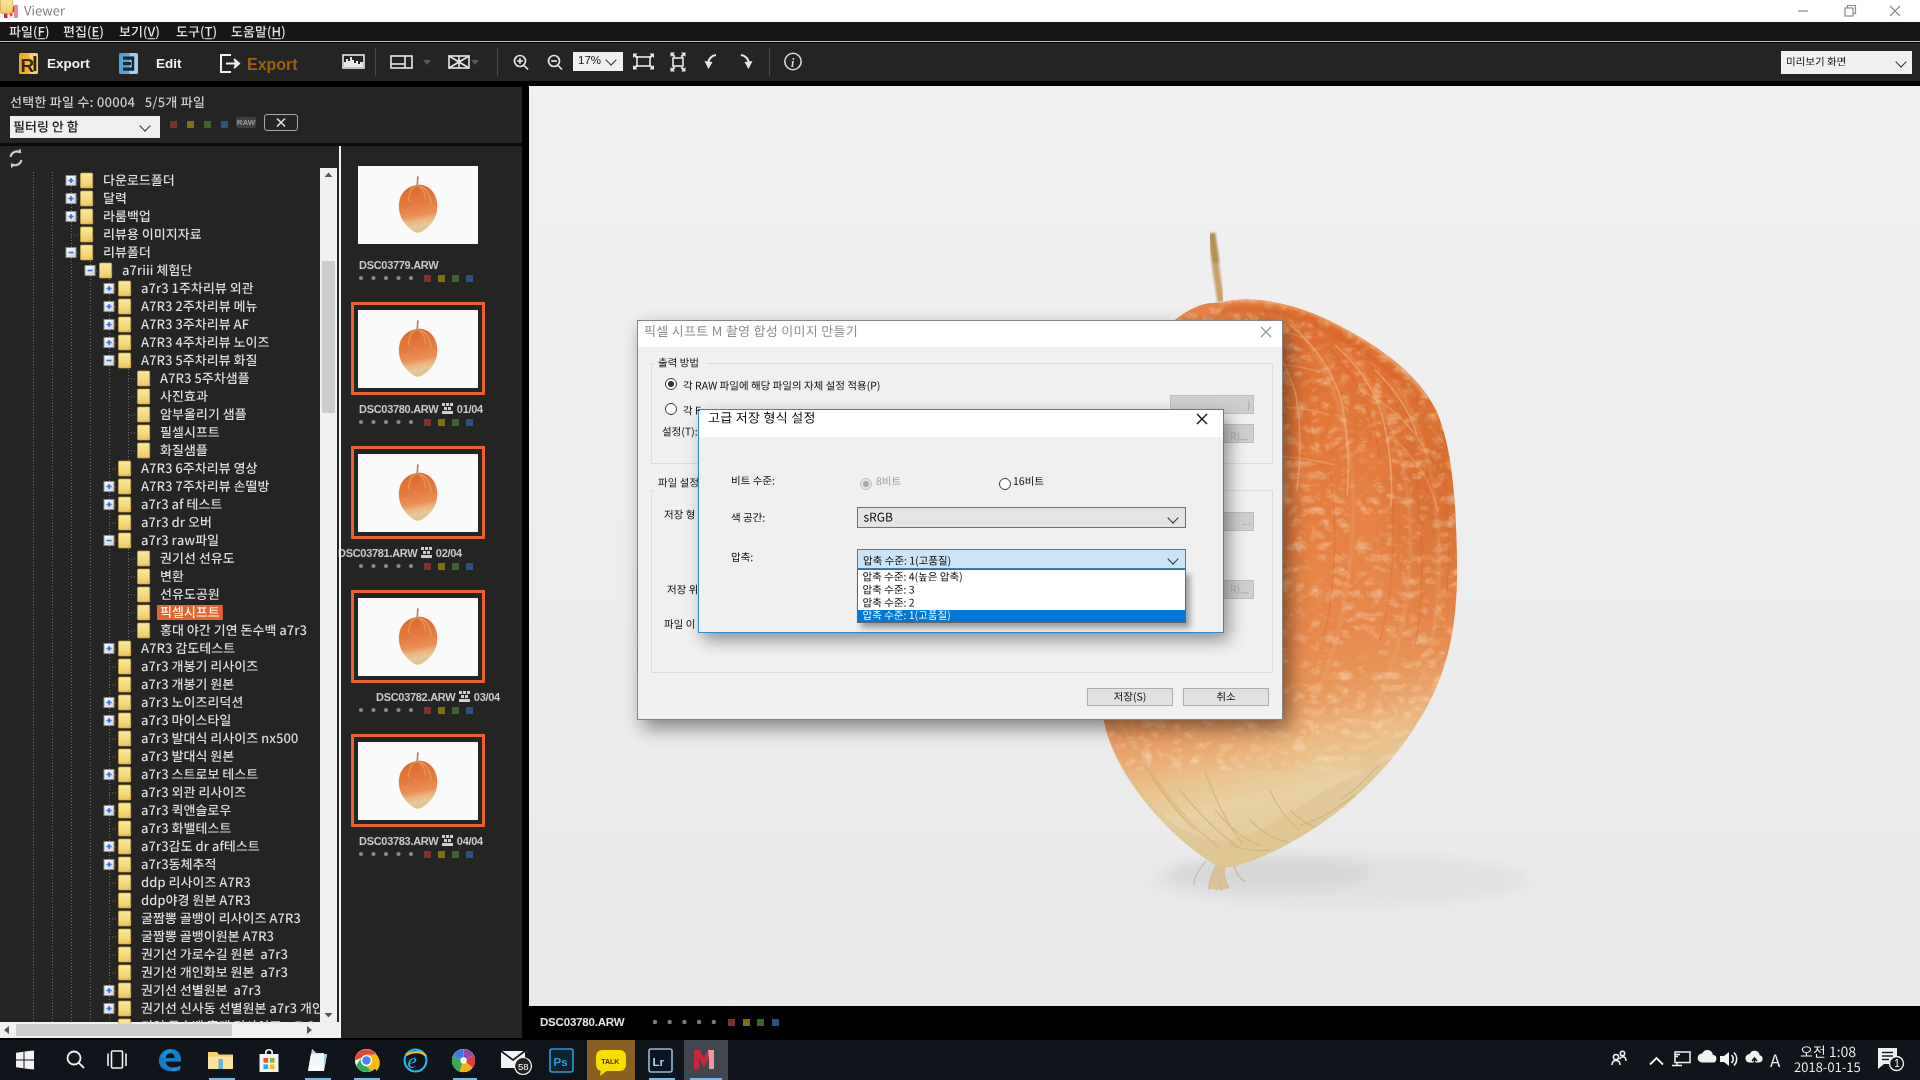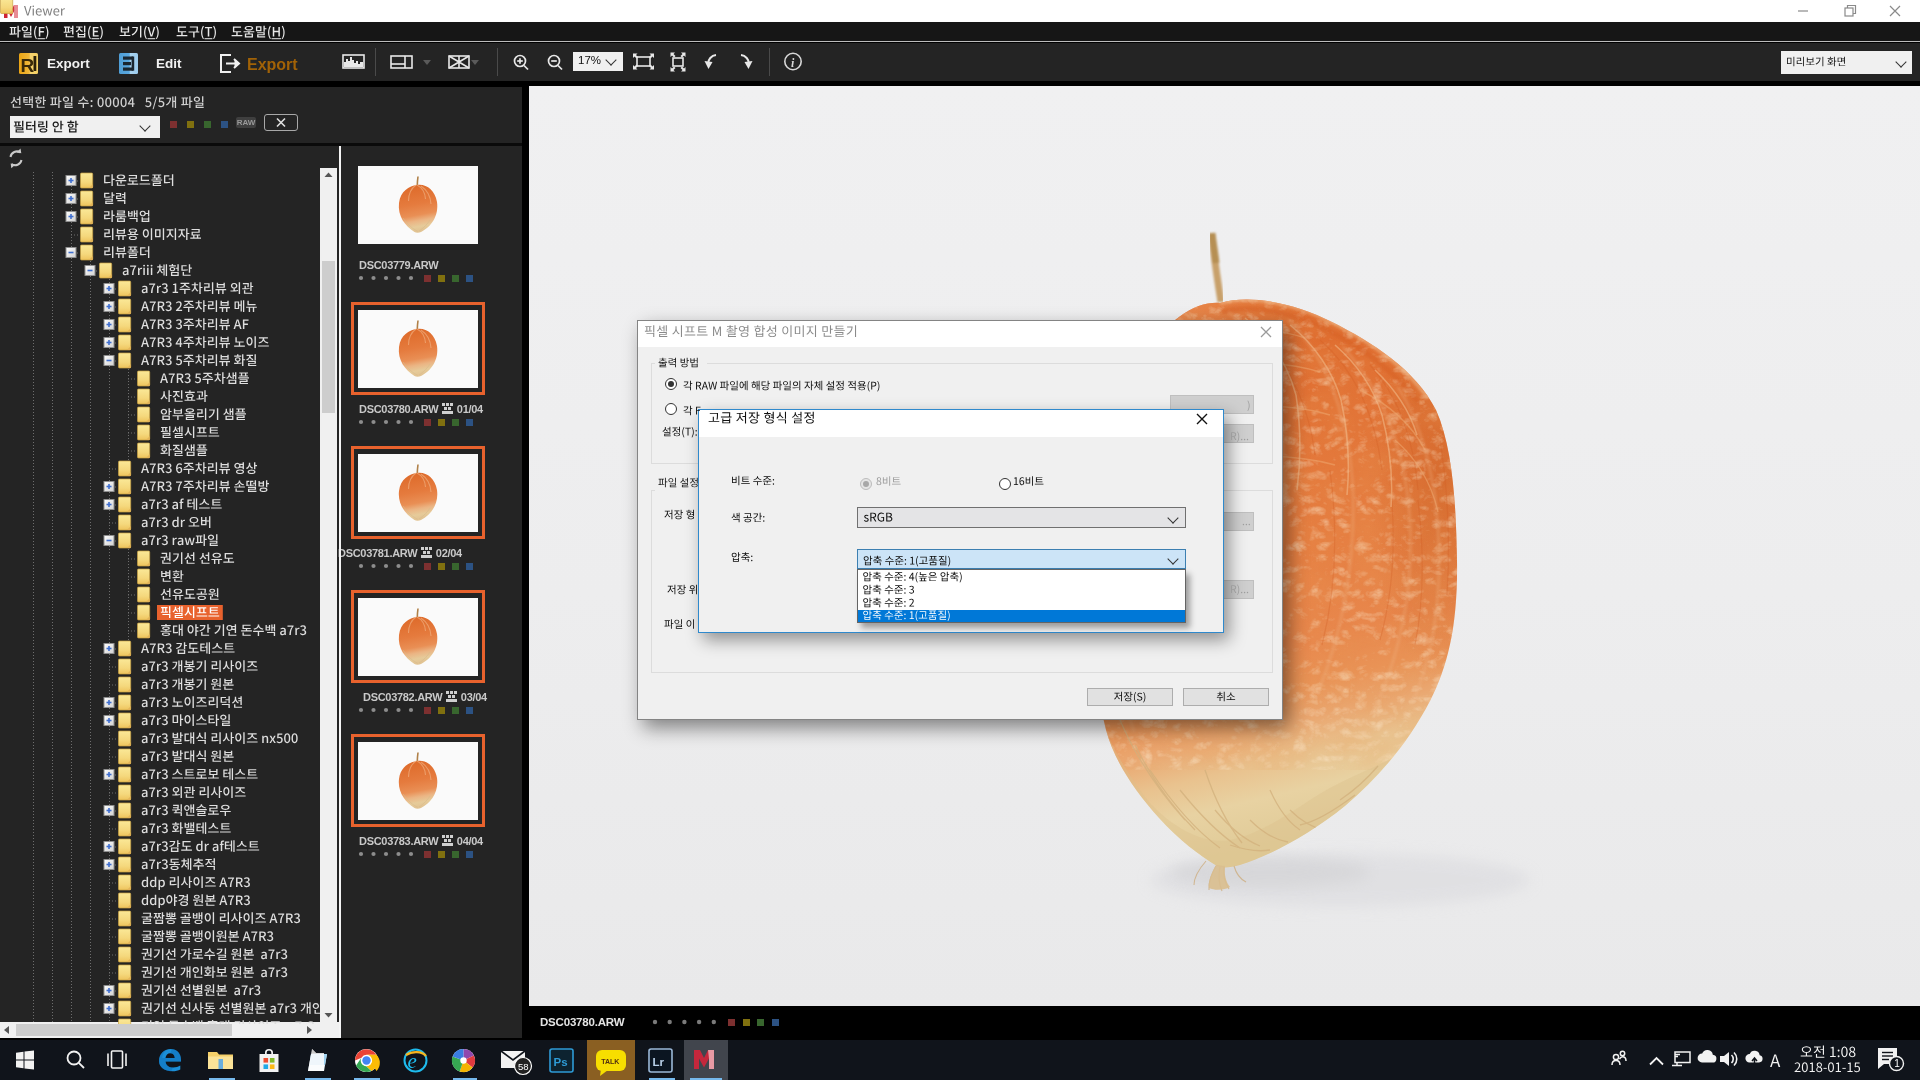--- a/index.html
+++ b/index.html
@@ -353,21 +353,21 @@
   </svg>
 <div class="sq c1" style="left:424px;top:563px"></div>
 <div class="sq c2" style="left:438px;top:563px"></div>
 <div class="sq c3" style="left:452px;top:563px"></div>
 <div class="sq c4" style="left:466px;top:563px"></div>
 <div class="thumbsel" style="top:590px"></div>
 <div class="thumbbox" style="top:598px"></div>
 <svg class="abs" style="left:358px;top:598px;z-index:6" width="120" height="78" viewBox="0 0 120 78">
     <use href="#miniphys"></use>
   </svg>
-<div class="fname" style="left:363px;top:691px">DSC03782.ARW <svg width="13" height="11" viewBox="0 0 13 11" style="vertical-align:-1px">
+<div class="fname" style="left:376px;top:691px">DSC03782.ARW <svg width="13" height="11" viewBox="0 0 13 11" style="vertical-align:-1px">
       <g fill="#cfcfcf">
         <rect x="1" y="0" width="3" height="3"></rect>
         <rect x="5" y="0" width="3" height="3"></rect>
         <rect x="9" y="0" width="3" height="3"></rect>
         <rect x="3" y="4" width="3" height="3"></rect>
         <rect x="7" y="4" width="3" height="3"></rect>
         <rect x="1" y="8" width="11" height="3"></rect>
       </g>
     </svg> 03/04</div>
 <svg class="abs dots5" style="left:358px;top:707px" width="60" height="7">

